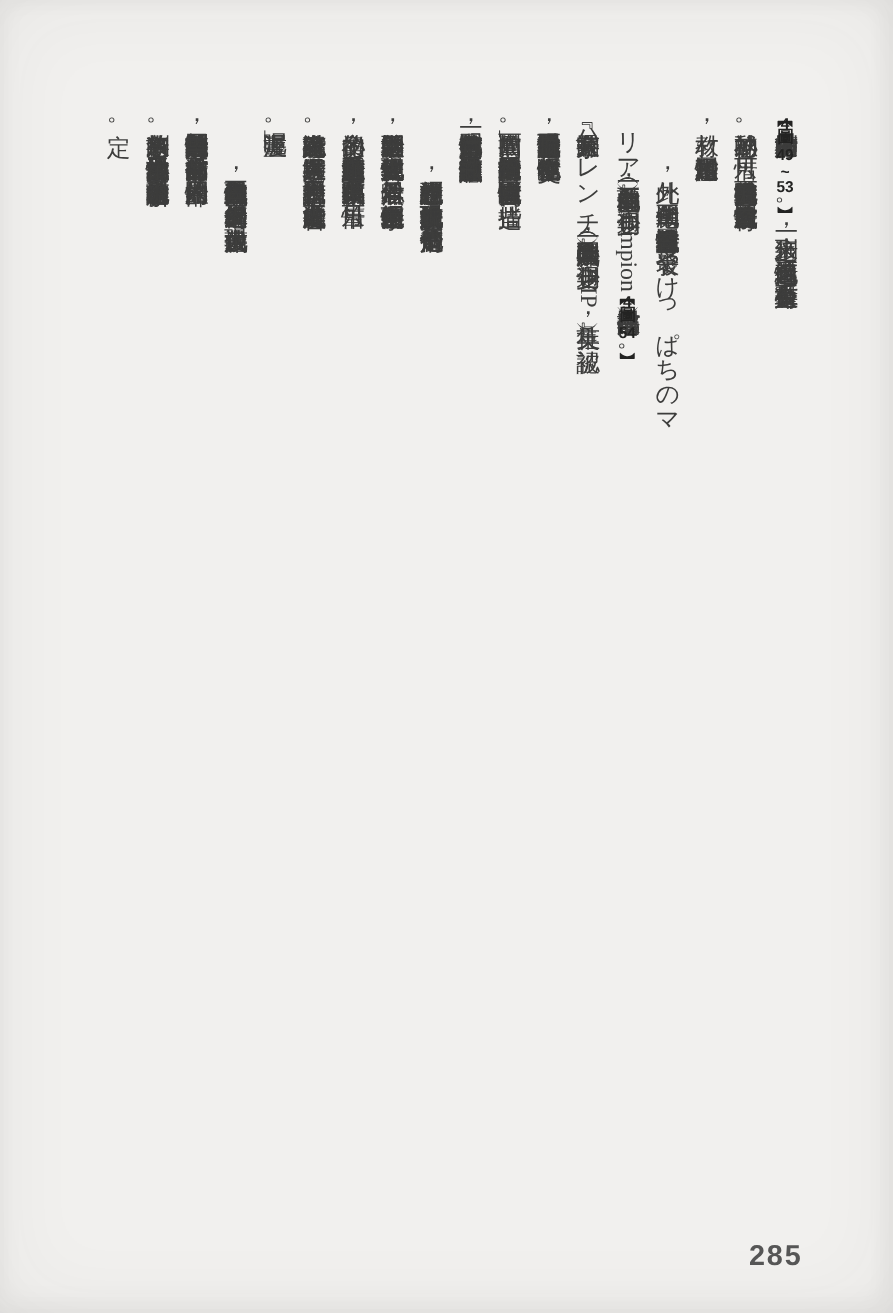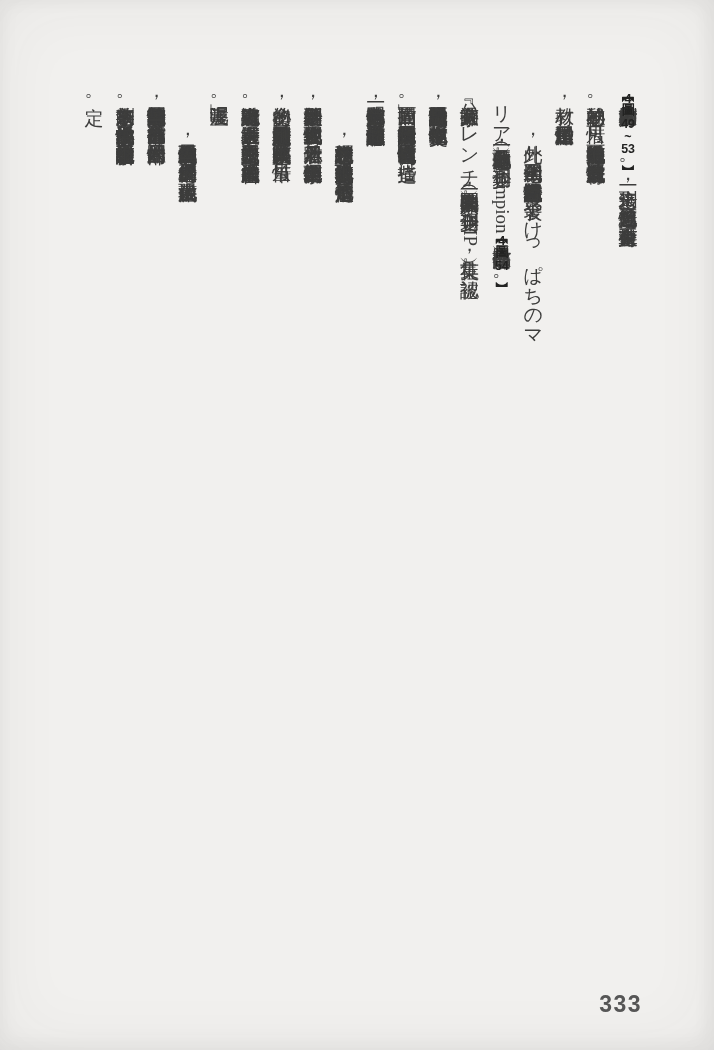--- a/index.html
+++ b/index.html
@@ -76,13 +76,13 @@
   <div class="col">者沒有能力確認這點。若手塚大師還在人世，說不定會回答「如果是我，還能畫出更厲害的成人</div>
   <div class="col">漫畫喔」呢。</div>
 
   <div class="col indent">直至今日仍在無止境延伸的內性器描寫表現，正構築起一個奇幻的世界。現代成人漫畫藉由</div>
   <div class="col">萬能透鏡同時講述性器內側和外部的故事，不過已有一部分更前衛的作品，開始只用性器的內部</div>
   <div class="col">來創造新的故事。女性性器的內部或許已形成了小宇宙，正醞釀著全新的宇宙（世界）也說不</div>
   <div class="col">定。</div>
 
 </div>
 
-<div class="pagenum">333</div>
+<div class="pagenum">285</div>
 
 </body></html>

